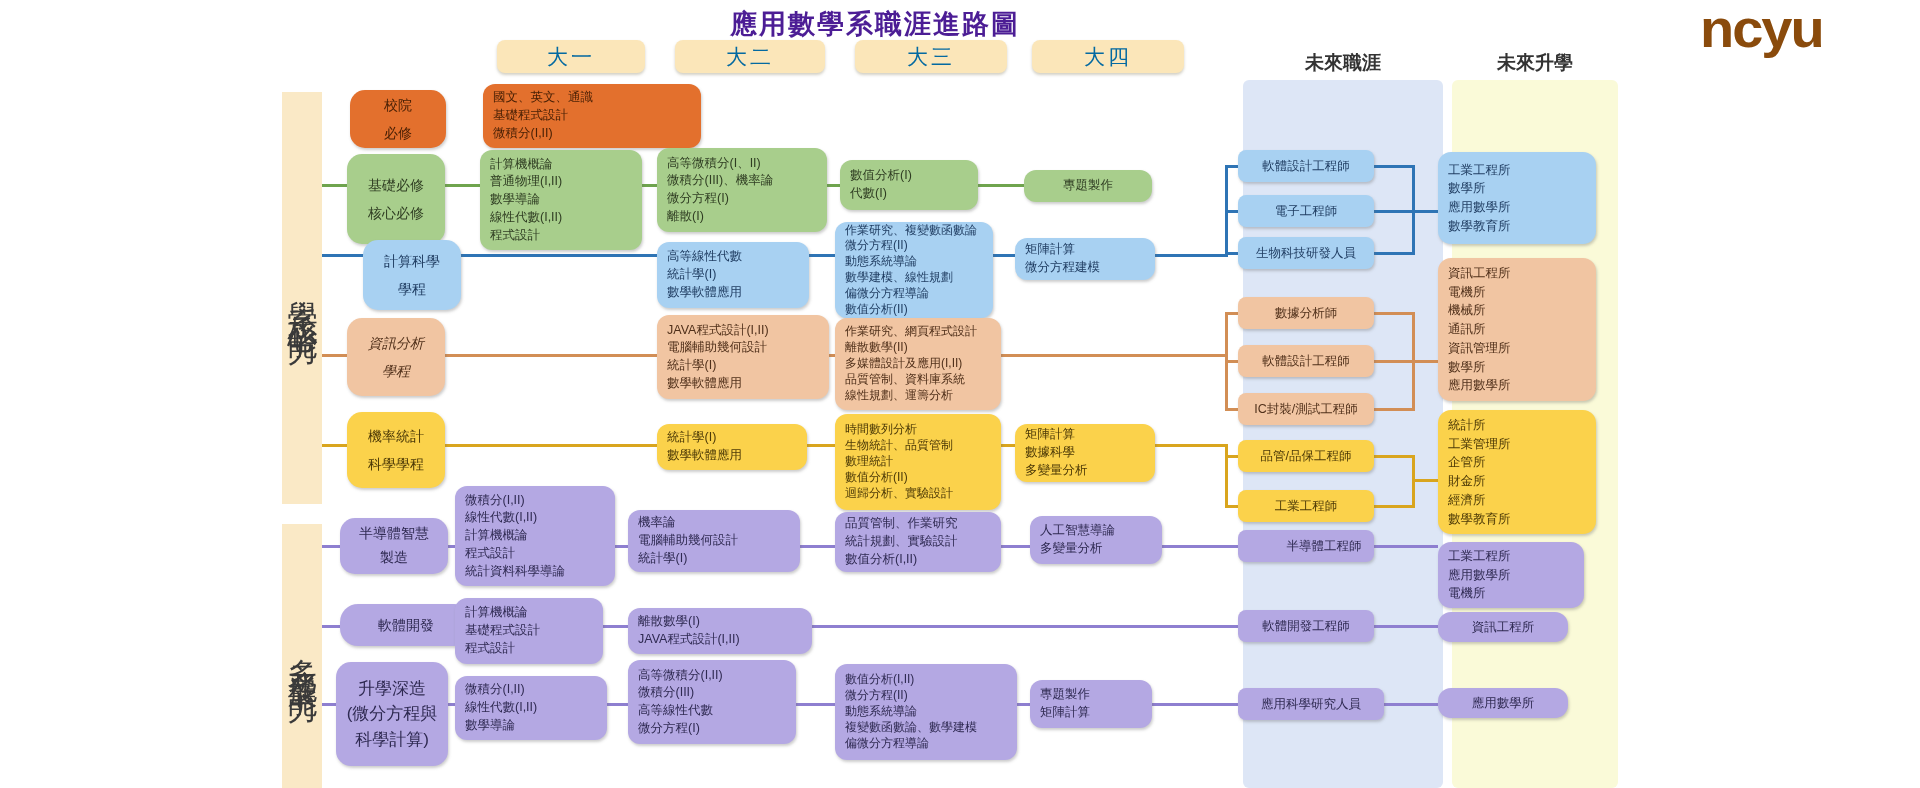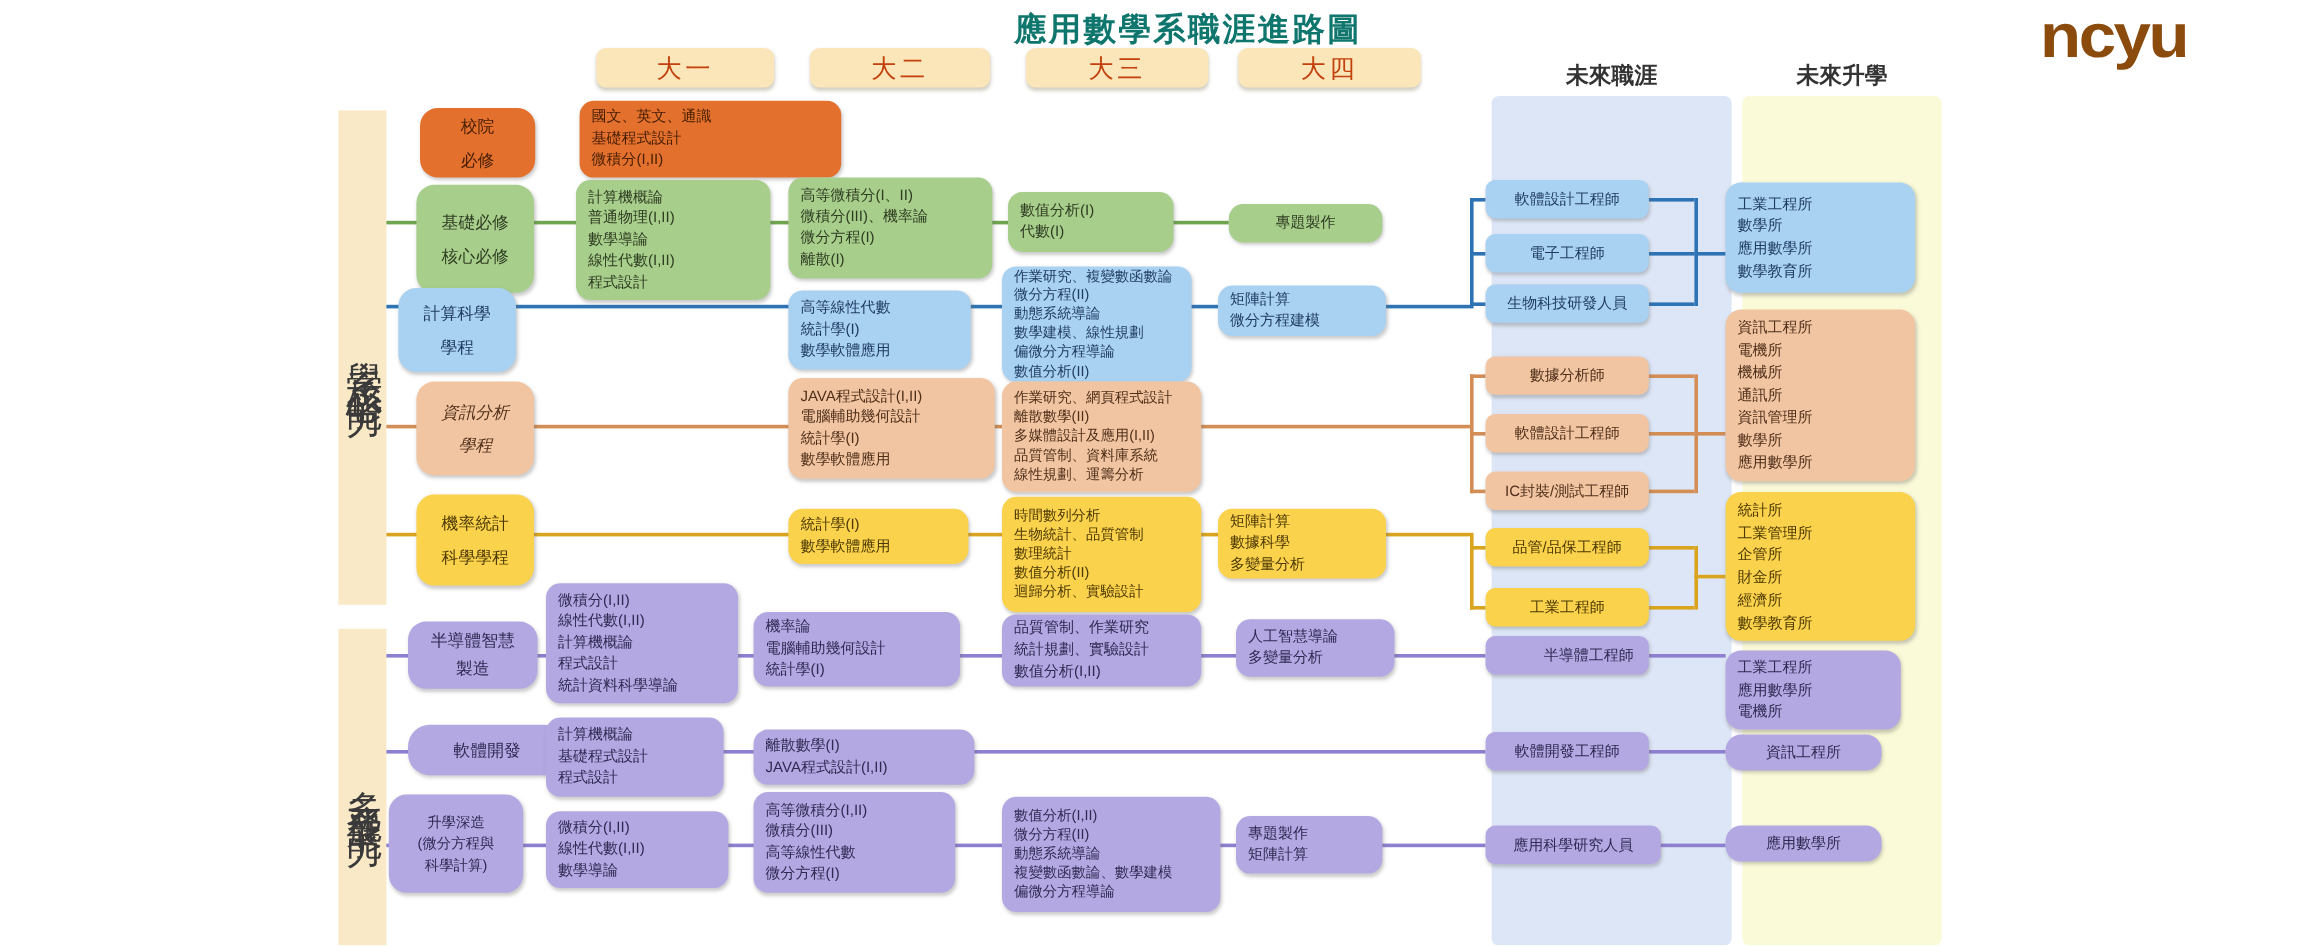--- a/index.html
+++ b/index.html
@@ -5,21 +5,21 @@
   html,body{margin:0;padding:0;background:#fff;}
   #canvas{position:relative;width:1920px;height:788px;background:#ffffff;overflow:hidden;
           font-family:"Liberation Sans","DejaVu Sans",sans-serif;color:#3c3c3c;}
   .abs{position:absolute;box-sizing:border-box;}
   
   .band{border-radius:6px;}
   .band-career{background:#dde6f6;}
   .band-study{background:#fafad8;}
   
   .hdr{background:#fbe6b9;border-radius:8px;display:flex;align-items:center;justify-content:center;
-       font-size:21px;color:#c2410c;letter-spacing:3px;box-shadow:0 2px 3px rgba(130,120,90,.35);}
+       font-size:21px;color:#0369a1;letter-spacing:3px;box-shadow:0 2px 3px rgba(130,120,90,.35);}
   .sidebar{background:#fae9c6;display:flex;align-items:center;justify-content:center;}
   .vtext{writing-mode:vertical-rl;text-orientation:upright;font-size:30px;letter-spacing:7px;color:#3a3a3a;}
   
   .bx{border-radius:12px;display:flex;align-items:center;white-space:pre-line;
       padding:4px 10px;font-size:12.5px;line-height:1.42;box-shadow:1px 2px 3px rgba(110,110,110,.35);z-index:3;}
   .lab{border-radius:15px;justify-content:center;text-align:center;font-size:14px;line-height:2.0;}
   .dense{font-size:12px;line-height:1.32;}
   .pill{border-radius:8px;justify-content:center;text-align:center;font-size:12.5px;line-height:1.15;padding:2px 4px;}
   .study{border-radius:13px;font-size:12.5px;line-height:1.5;}
   .ctr{justify-content:center;text-align:center;}
@@ -34,21 +34,21 @@
   .hl,.vl{position:absolute;z-index:1;}
   .hl{height:3px;}
   .vl{width:3px;}
   .lg{background:#6fa44e;}
   .lb{background:#2e74b5;}
   .lp{background:#d28e55;}
   .ly{background:#d9a51e;}
   .lv{background:#8e7fd0;}
   
   .ftitle{font-size:19px;font-weight:600;color:#333;text-align:center;}
-  #title{font-size:27px;font-weight:600;color:#0f766e;text-align:right;letter-spacing:2px;}
+  #title{font-size:27px;font-weight:600;color:#4c1d95;text-align:center;letter-spacing:2px;}
   #logo{font-size:56px;font-weight:900;color:#8a4b0c;letter-spacing:-2px;transform:scaleY(.92);line-height:1;}
 </style>
 </head>
 <body>
 
 <div id="canvas">
 
   <div class="abs band band-career" style="left:1243px;top:80px;width:200px;height:708px;"></div>
   <div class="abs band band-study" style="left:1452px;top:80px;width:166px;height:708px;"></div>
 
@@ -130,21 +130,21 @@
 代數(I)</div>
   <div class="abs bx ctr c-green" style="left:1024px;top:170px;width:128px;height:32px;">專題製作</div>
   <div class="abs bx pill c-blue" style="left:1238px;top:150px;width:136px;height:32px;">軟體設計工程師</div>
   <div class="abs bx pill c-blue" style="left:1238px;top:195px;width:136px;height:32px;">電子工程師</div>
   <div class="abs bx pill c-blue" style="left:1238px;top:237px;width:136px;height:32px;">生物科技研發人員</div>
   <div class="abs bx study c-blue" style="left:1438px;top:152px;width:158px;height:92px;">工業工程所
 數學所
 應用數學所
 數學教育所</div>
 
-  <div class="abs bx lab c-blue" style="left:332px;top:240px;width:98px;height:70px;">計算科學
+  <div class="abs bx lab c-blue" style="left:363px;top:240px;width:98px;height:70px;">計算科學
 學程</div>
   <div class="abs bx c-blue" style="left:657px;top:242px;width:152px;height:66px;">高等線性代數
 統計學(I)
 數學軟體應用</div>
   <div class="abs bx dense c-blue" style="left:835px;top:222px;width:158px;height:96px;">作業研究、複變數函數論
 微分方程(II)
 動態系統導論
 數學建模、線性規劃
 偏微分方程導論
 數值分析(II)</div>
@@ -216,21 +216,21 @@
 
   <div class="abs bx lab c-purple" style="left:340px;top:604px;width:132px;height:42px;border-radius:18px;">軟體開發</div>
   <div class="abs bx c-purple" style="left:455px;top:598px;width:148px;height:66px;">計算機概論
 基礎程式設計
 程式設計</div>
   <div class="abs bx c-purple" style="left:628px;top:608px;width:184px;height:46px;">離散數學(I)
 JAVA程式設計(I,II)</div>
   <div class="abs bx pill c-purple" style="left:1238px;top:610px;width:136px;height:32px;">軟體開發工程師</div>
   <div class="abs bx study ctr c-purple" style="left:1438px;top:612px;width:130px;height:30px;">資訊工程所</div>
 
-  <div class="abs bx lab c-purple" style="left:324px;top:662px;width:112px;height:82px;line-height:1.5;font-size:12px;">升學深造
+  <div class="abs bx lab c-purple" style="left:336px;top:662px;width:112px;height:104px;line-height:1.5;font-size:17px;">升學深造
 (微分方程與
 科學計算)</div>
   <div class="abs bx c-purple" style="left:455px;top:676px;width:152px;height:64px;">微積分(I,II)
 線性代數(I,II)
 數學導論</div>
   <div class="abs bx c-purple" style="left:628px;top:660px;width:168px;height:84px;">高等微積分(I,II)
 微積分(III)
 高等線性代數
 微分方程(I)</div>
   <div class="abs bx dense c-purple" style="left:835px;top:664px;width:182px;height:96px;">數值分析(I,II)

